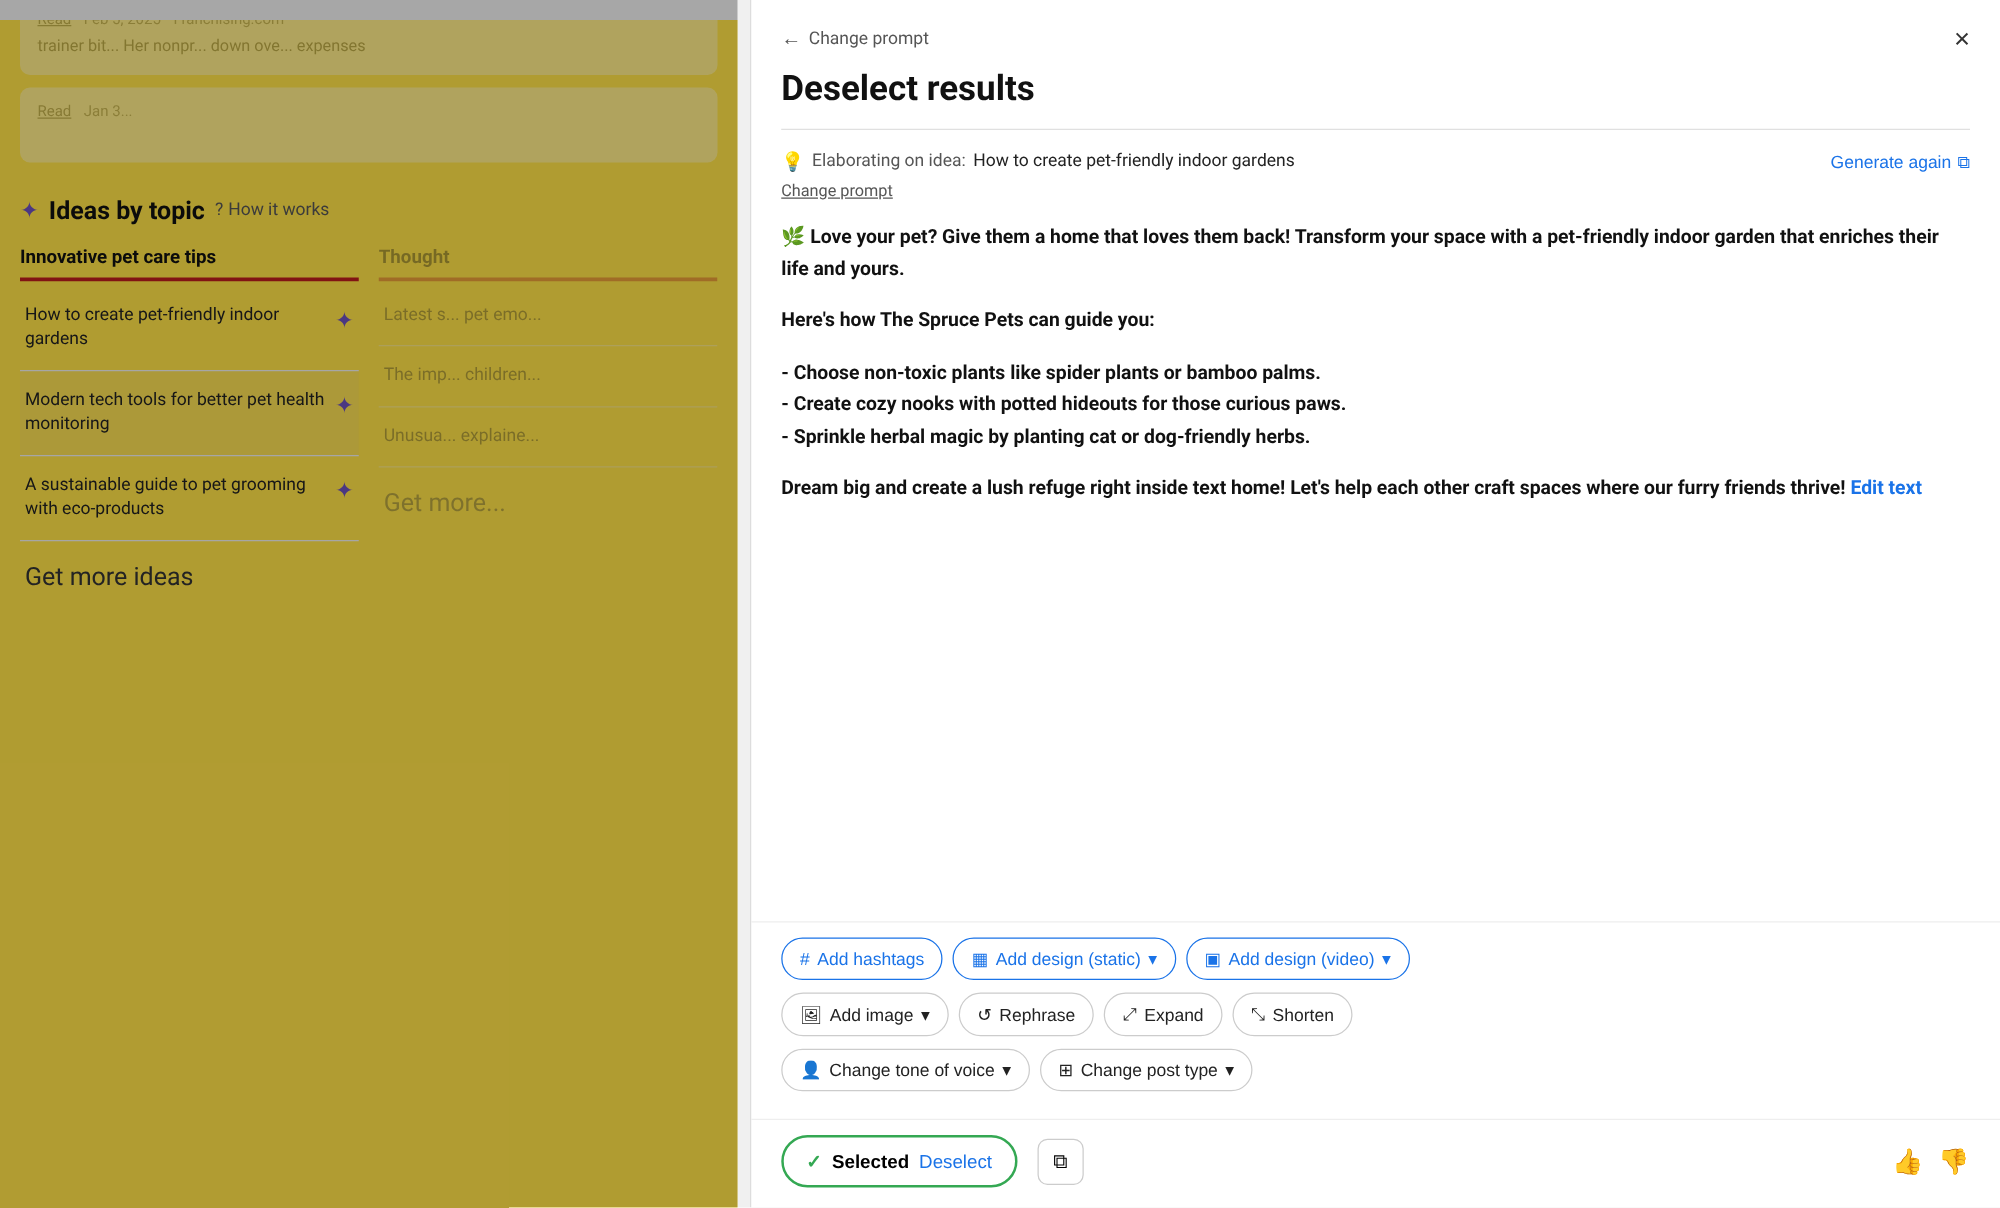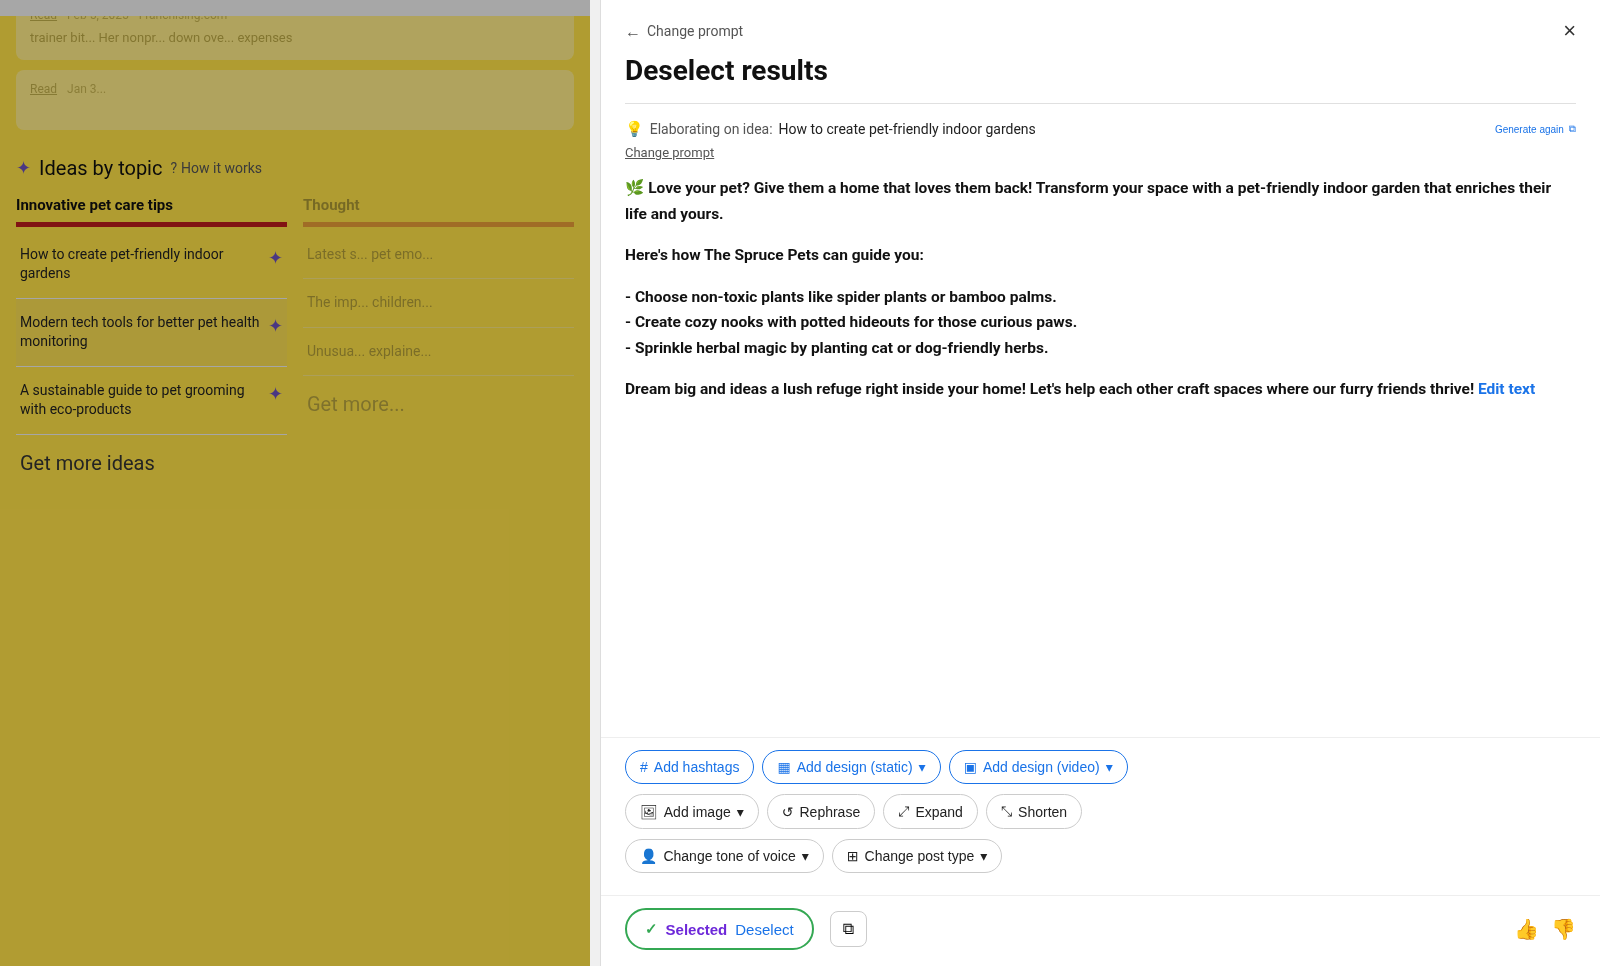--- a/index.html
+++ b/index.html
@@ -59,21 +59,21 @@
       padding: 16px 16px 0 16px;
     }
     .ideas-header {
       display: flex;
       align-items: center;
       gap: 8px;
       margin-bottom: 16px;
     }
     .ideas-header-title {
       font-size: 20px;
-      font-weight: 400;
+      font-weight: 700;
       color: #111;
     }
     .ideas-header-sparkle {
       color: #6b4fbb;
       font-size: 18px;
     }
     .how-it-works {
       display: flex;
       align-items: center;
       gap: 4px;
@@ -90,21 +90,21 @@
     .ideas-col {
       flex: 1;
       min-width: 0;
     }
 
     .ideas-col-header {
       font-size: 15px;
       font-weight: 700;
       color: #111;
       padding-bottom: 8px;
-      border-bottom: 5px solid #b91c1c;
+      border-bottom: 3px solid #b91c1c;
       margin-bottom: 4px;
     }
 
     .idea-item {
       display: flex;
       align-items: flex-start;
       justify-content: space-between;
       padding: 14px 4px;
       border-bottom: 1px solid #eee;
       cursor: pointer;
@@ -230,21 +230,21 @@
       font-weight: 400;
     }
     .lightbulb-icon {
       font-size: 15px;
     }
 
     .generate-again-btn {
       display: flex;
       align-items: center;
       gap: 5px;
-      font-size: 10px;
+      font-size: 14px;
       color: #1a73e8;
       cursor: pointer;
       background: none;
       border: none;
     }
 
     .change-prompt-link {
       font-size: 13px;
       color: #555;
       text-decoration: underline;
@@ -330,21 +330,21 @@
       font-size: 15px;
       cursor: pointer;
     }
     .selected-check {
       color: #34a853;
       font-size: 15px;
       font-weight: 700;
     }
     .selected-label {
       font-weight: 600;
-      color: #6d28d9;
+      color: #000000;
     }
     .deselect-label {
       color: #1a73e8;
       font-size: 15px;
     }
 
     .copy-btn {
       padding: 8px 12px;
       border-radius: 8px;
       border: 1.5px solid #ccc;
@@ -485,21 +485,21 @@
   <div class="panel-content">
     <div class="generated-text">
       <p>🌿 Love your pet? Give them a home that loves them back! Transform your space with a pet-friendly indoor garden that enriches their life and yours.</p>
       <p>Here's how The Spruce Pets can guide you:</p>
       <p>
         <span>- Choose non-toxic plants like spider plants or bamboo palms.</span><br>
         <span>- Create cozy nooks with potted hideouts for those curious paws.</span><br>
         <span>- Sprinkle herbal magic by planting cat or dog-friendly herbs.</span>
       </p>
       <p>
-        <span>Dream big and ideas a lush refuge right inside your home! Let's help each other craft spaces where our furry friends thrive! </span>
+        <span>Dream big and create a lush refuge right inside text home! Let's help each other craft spaces where our furry friends thrive! </span>
         <span class="edit-text-link">Edit text</span>
       </p>
     </div>
   </div>
 
   <div class="action-buttons">
 
     <div class="btn-row">
       <button class="btn btn-blue-outline">
         <span>#</span>

